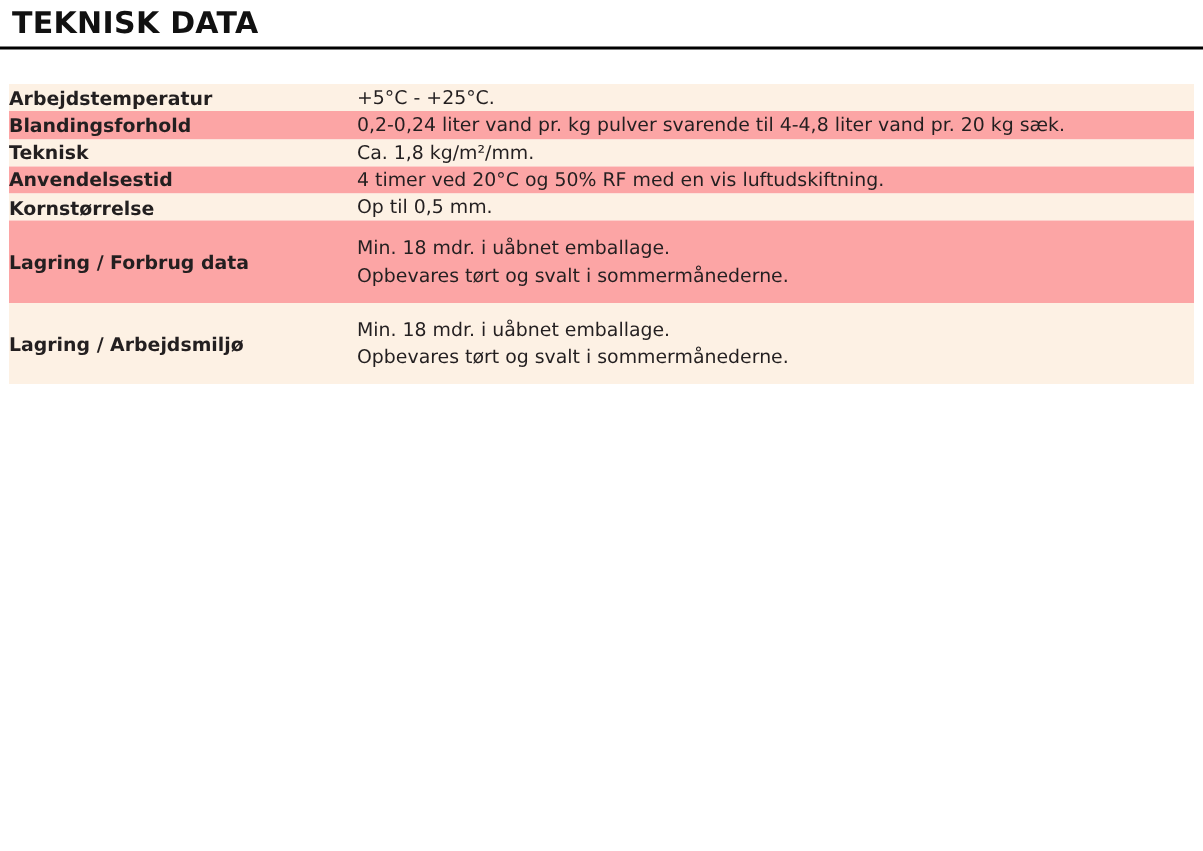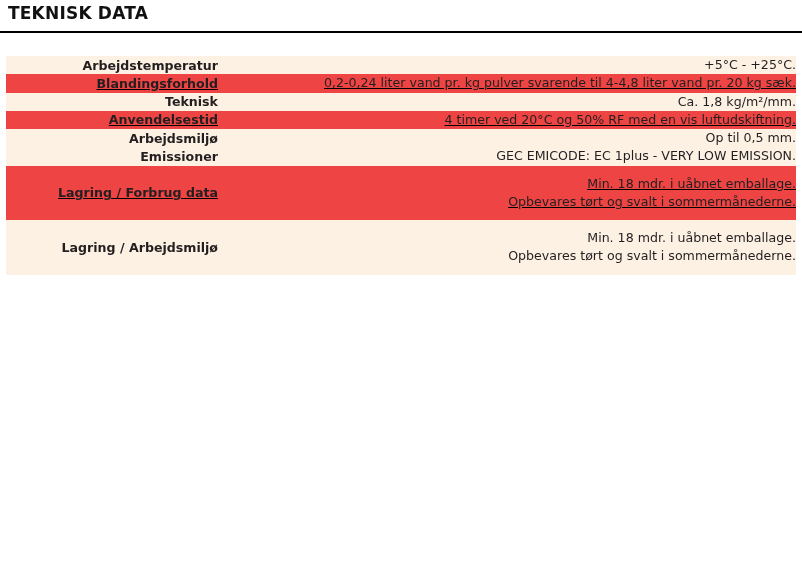--- a/index.html
+++ b/index.html
@@ -18,53 +18,51 @@
   .page {
     width: 802px;
     height: 567px;
     position: relative;
     box-sizing: border-box;
   }
   .doc-title {
     position: absolute;
     left: 8px;
     top: 3px;
-    font-size: 17px;
+    font-size: 20px;
     font-weight: bold;
     letter-spacing: 0.2px;
     color: #111111;
     font-family: "DejaVu Sans", sans-serif;
   }
   .title-rule {
     position: absolute;
     left: 0px;
     top: 31px;
     width: 802px;
     height: 2px;
     background: #000000;
   }
   .table-wrap {
     position: absolute;
     left: 0px;
     top: 56px;
     width: 802px;
-    text-align: right;
   }
   table.spec {
     border-collapse: collapse;
     width: 790px;
     margin-left: 6px;
     table-layout: fixed;
   }
   table.spec tr.odd {
     background: #fdf1e4;
   }
   table.spec tr.even {
-    background: #ef4444;
-    text-decoration: underline;
+    background: #fca5a5;
   }
   table.spec td {
     vertical-align: middle;
     padding: 0;
     border: none;
   }
   td.label {
     width: 212px;
     padding: 11px 10px 11px 14px;
     font-size: 12.6px;
@@ -121,29 +119,23 @@
               <span class="line">Ca. 1,8 kg/m²/mm.</span>
             </td>
           </tr>
           <tr class="even">
             <td class="label">Anvendelsestid</td>
             <td class="value">
               <span class="line">4 timer ved 20°C og 50% RF med en vis luftudskiftning.</span>
             </td>
           </tr>
           <tr class="odd">
-            <td class="label">Arbejdsmiljø</td>
+            <td class="label">Kornstørrelse</td>
             <td class="value">
               <span class="line">Op til 0,5 mm.</span>
-            </td>
-          </tr>
-          <tr class="odd">
-            <td class="label">Emissioner</td>
-            <td class="value">
-              <span class="line">GEC EMICODE: EC 1plus - VERY LOW EMISSION.</span>
             </td>
           </tr>
           <tr class="even tall">
             <td class="label">Lagring / Forbrug data</td>
             <td class="value">
               <span class="line">Min. 18 mdr. i uåbnet emballage.</span>
               <span class="line">Opbevares tørt og svalt i sommermånederne.</span>
             </td>
           </tr>
           <tr class="odd tall">

